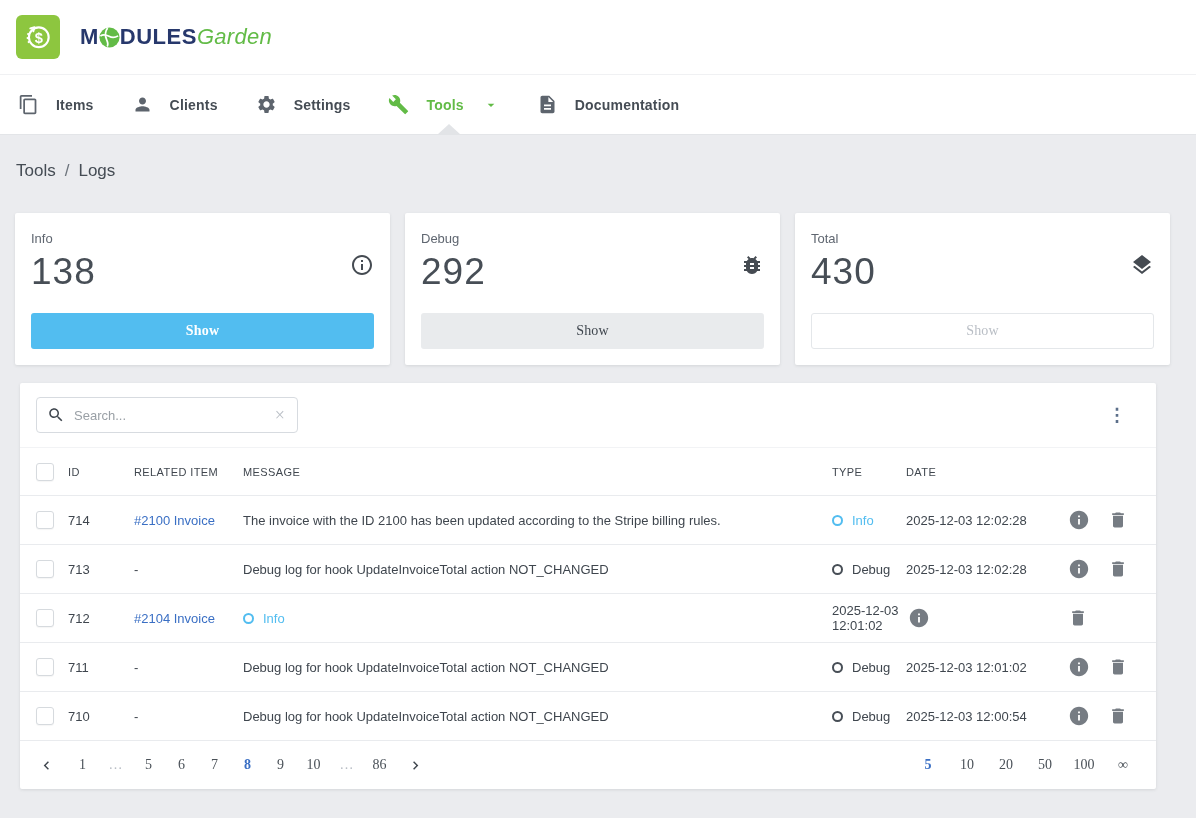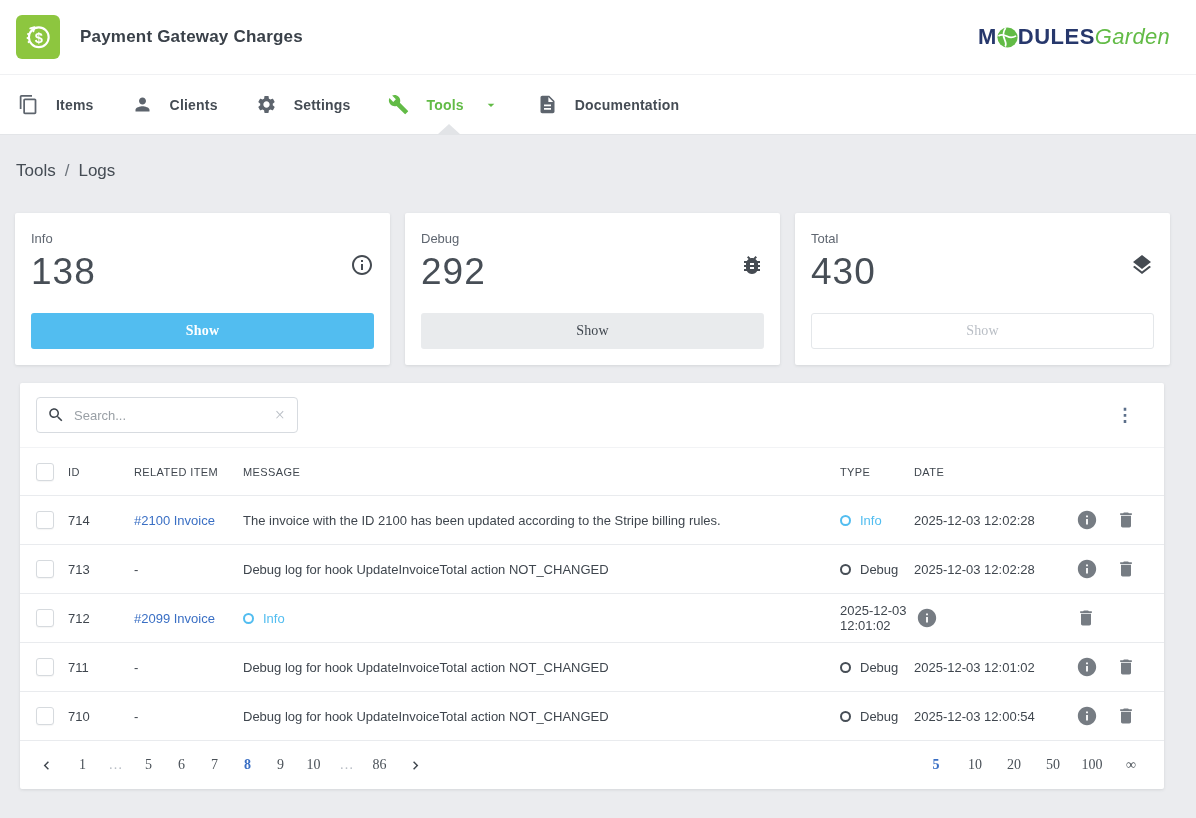--- a/index.html
+++ b/index.html
@@ -50,21 +50,21 @@
   .stat-top{display:flex;align-items:flex-start;justify-content:space-between}
   .stat-label{font-size:13px;color:#5f6670;margin-bottom:6px}
   .stat-value{font-size:37px;color:#474e56;letter-spacing:1px;line-height:1.1}
   .stat-icon{color:#454b52;display:flex;margin-top:22px}
   .show-btn{margin-top:auto;height:36px;border:none;border-radius:3px;font-size:14px;letter-spacing:.2px}
   .show-btn.primary{background:var(--primary-blue);color:#fff;font-weight:bold}
   .show-btn.secondary{background:#e9ebed;color:#3f464e}
   .show-btn.ghost{background:#fff;border:1px solid #e4e7ea;color:#b9bec5}
 
   
-  .table-card{background:#fff;border-radius:2px;box-shadow:0 1px 3px rgba(60,64,67,.12);margin:0 32px 0 20px}
+  .table-card{background:#fff;border-radius:2px;box-shadow:0 1px 3px rgba(60,64,67,.12);margin:0 40px 0 20px}
   .table-toolbar{display:flex;align-items:center;justify-content:space-between;padding:14px 24px 14px 16px}
   .search-box{display:flex;align-items:center;width:262px;height:36px;border:1px solid #d7dbe0;border-radius:4px;padding:0 10px;gap:9px}
   .search-box .search-ic{display:flex;color:#3f464e;flex:none}
   .search-input{border:none;outline:none;flex:1;font-size:13px;font-family:inherit;color:#3f464e;min-width:0}
   .search-input::placeholder{color:var(--muted)}
   .clear-btn{background:none;border:none;color:#b9bec5;font-size:18px;line-height:1;padding:0 2px}
   .kebab{background:none;border:none;color:#5c6f8a;font-size:18px;font-weight:bold;letter-spacing:0;padding:2px 6px;line-height:1}
 
   .thead,.trow{display:grid;grid-template-columns:32px 66px 109px 1fr 74px 160px 40px 34px;align-items:center;min-height:49px;padding:0 16px;border-bottom:1px solid var(--border)}
   .thead{border-top:1px solid #f2f3f5}
@@ -98,21 +98,20 @@
   <div class="app-icon">
     <svg width="32" height="32" viewBox="0 0 24 24" fill="none">
       <circle cx="12.6" cy="12.2" r="7.4" stroke="#fff" stroke-width="1.6"></circle>
       <path d="M6.2 5.6 L9.4 4.7 L8.5 7.8" stroke="#fff" stroke-width="1.4" fill="none" stroke-linecap="round" stroke-linejoin="round"></path>
       <circle cx="4.6" cy="9.8" r="0.8" fill="#fff"></circle>
       <circle cx="4.2" cy="12.8" r="0.8" fill="#fff"></circle>
       <circle cx="5.0" cy="15.8" r="0.8" fill="#fff"></circle>
       <text x="12.6" y="16.2" font-size="11" font-weight="bold" text-anchor="middle" fill="#fff" font-family="Liberation Sans, sans-serif">$</text>
     </svg>
   </div>
-  <h1 class="page-title">Payment Gateway Charges</h1>
   <div class="brand">
     <span class="bold">M</span>
     <span class="globe">
       <svg width="23" height="23" viewBox="0 0 24 24">
         <circle cx="12" cy="12" r="10.5" fill="#62bb46"></circle>
         <path d="M2.5 10.5c3.5-2.5 6.5-1 9 .3s5.8 1.8 9.5-.5" stroke="#fff" stroke-width="1.8" fill="none"></path>
         <path d="M10 2.2c-2.6 3.6-2.8 8-1 12s1.6 5.4.6 7.2" stroke="#fff" stroke-width="1.8" fill="none"></path>
       </svg>
     </span>
     <span class="bold">DULES</span>
@@ -305,21 +304,21 @@
             </svg>
         </button>
         </div>
       </div>
 
       <div class="trow">
         <div>
           <div class="checkbox"></div>
         </div>
         <div class="id-cell">712</div>
-        <div class="related-cell link">#2099 Invoice</div>
+        <div class="related-cell link">#2104 Invoice</div>
         <div class="type-cell type-info">
           <span class="ring"></span>
           <span class="type-label">Info</span>
         </div>
         <div class="date-cell">2025-12-03 12:01:02</div>
         <div>
           <button class="icon-btn">
           <svg width="22" height="22" viewBox="0 0 24 24" fill="currentColor">
               <path d="M12 2C6.48 2 2 6.48 2 12s4.48 10 10 10 10-4.48 10-10S17.52 2 12 2zm1 15h-2v-6h2v6zm0-8h-2V7h2v2z"></path>
             </svg>

